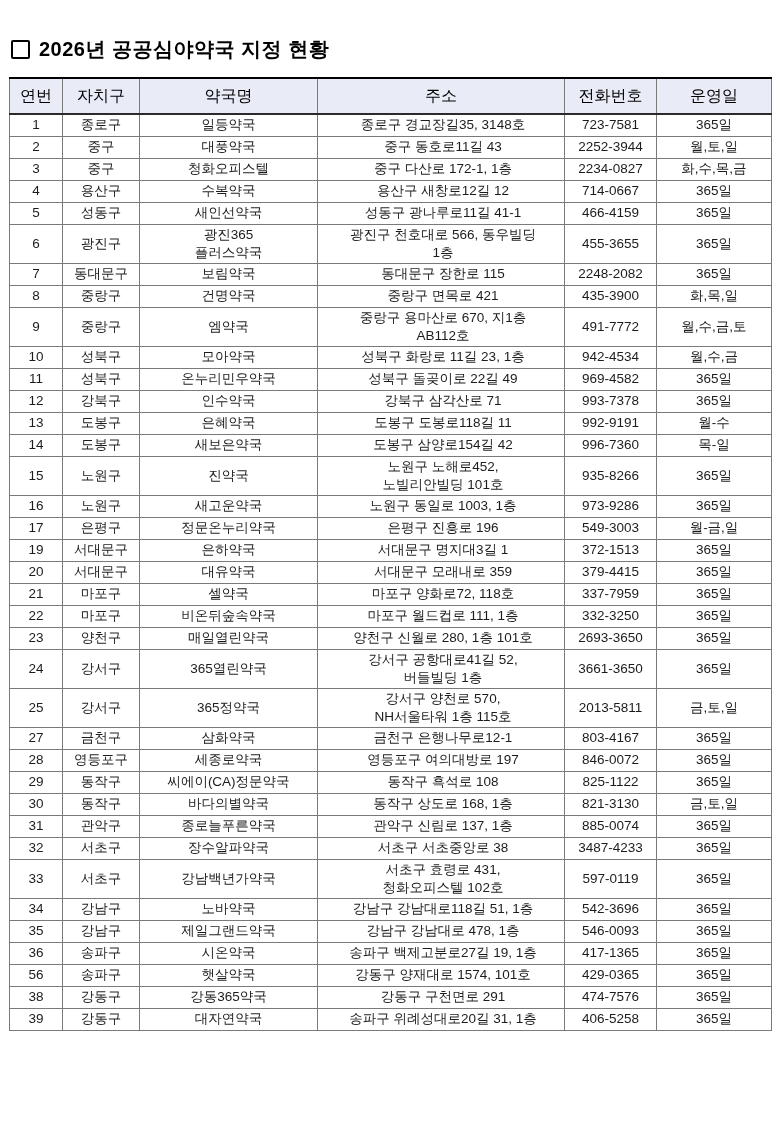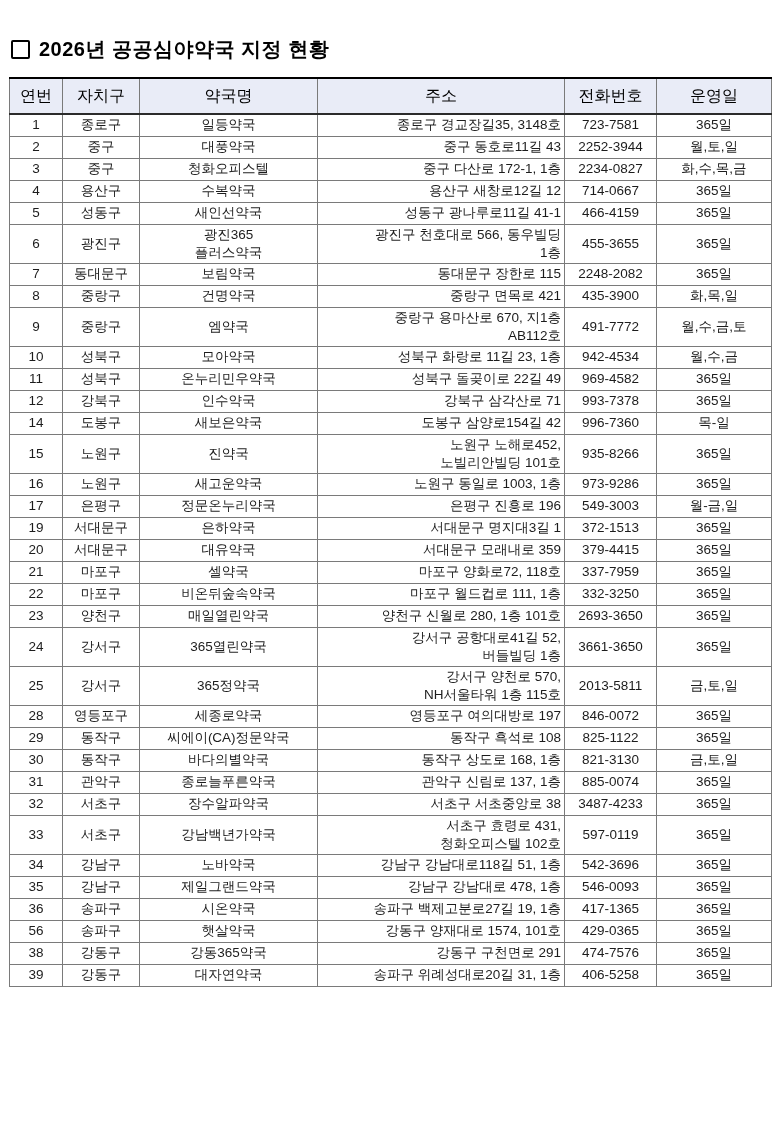--- a/index.html
+++ b/index.html
@@ -61,21 +61,21 @@
     color: #000000;
   }
   table.pharmacy-table td {
     font-size: 13.5px;
     height: 22px;
     line-height: 18px;
     padding: 1px 3px;
     color: #1c1c1c;
   }
   table.pharmacy-table td.col-addr {
-    text-align: right;
+    text-align: center;
     padding-left: 7px;
   }
   
   table.pharmacy-table {
     border-left: 1.5px solid #3a3a3a;
     border-right: 1.5px solid #3a3a3a;
     border-bottom: 1.5px solid #3a3a3a;
   }
 </style>
 </head>
@@ -201,20 +201,28 @@
         </tr>
         <tr>
           <td>12</td>
           <td>강북구</td>
           <td>인수약국</td>
           <td class="col-addr">강북구 삼각산로 71</td>
           <td>993-7378</td>
           <td>365일</td>
         </tr>
         <tr>
+          <td>13</td>
+          <td>도봉구</td>
+          <td>은혜약국</td>
+          <td class="col-addr">도봉구 도봉로118길 11</td>
+          <td>992-9191</td>
+          <td>월-수</td>
+        </tr>
+        <tr>
           <td>14</td>
           <td>도봉구</td>
           <td>새보은약국</td>
           <td class="col-addr">도봉구 삼양로154길 42</td>
           <td>996-7360</td>
           <td>목-일</td>
         </tr>
         <tr>
           <td>15</td>
           <td>노원구</td>
@@ -292,20 +300,28 @@
         <tr>
           <td>25</td>
           <td>강서구</td>
           <td>365정약국</td>
           <td class="col-addr">강서구 양천로 570,
 NH서울타워 1층 115호</td>
           <td>2013-5811</td>
           <td>금,토,일</td>
         </tr>
         <tr>
+          <td>27</td>
+          <td>금천구</td>
+          <td>삼화약국</td>
+          <td class="col-addr">금천구 은행나무로12-1</td>
+          <td>803-4167</td>
+          <td>365일</td>
+        </tr>
+        <tr>
           <td>28</td>
           <td>영등포구</td>
           <td>세종로약국</td>
           <td class="col-addr">영등포구 여의대방로 197</td>
           <td>846-0072</td>
           <td>365일</td>
         </tr>
         <tr>
           <td>29</td>
           <td>동작구</td>

